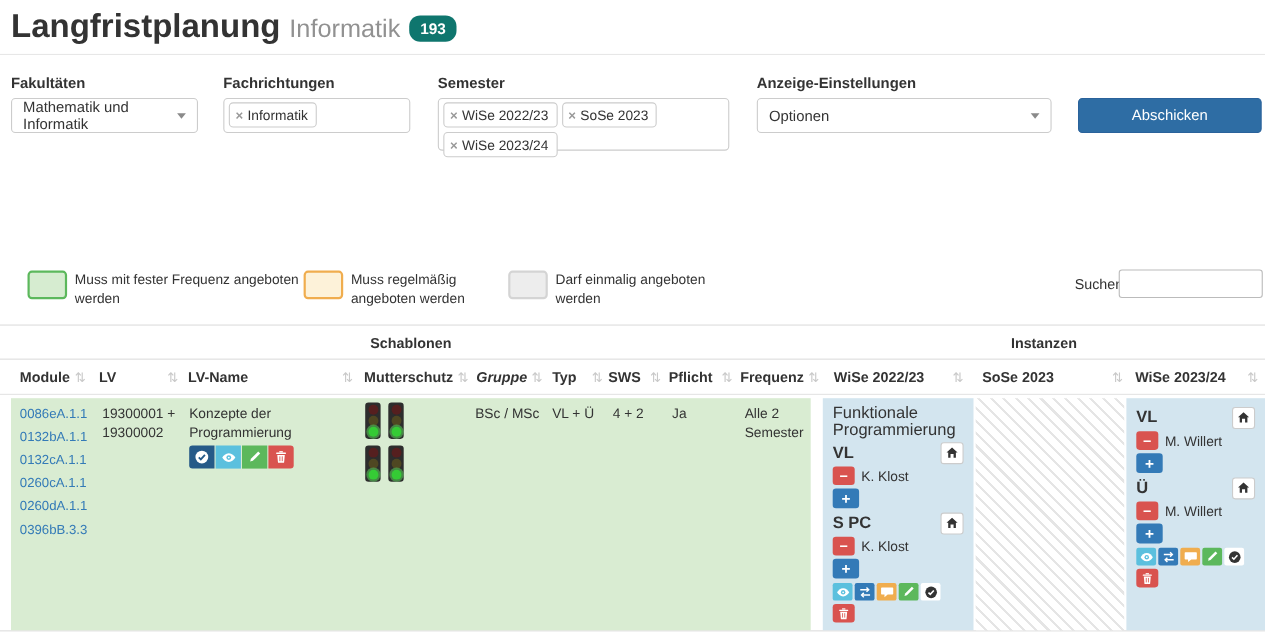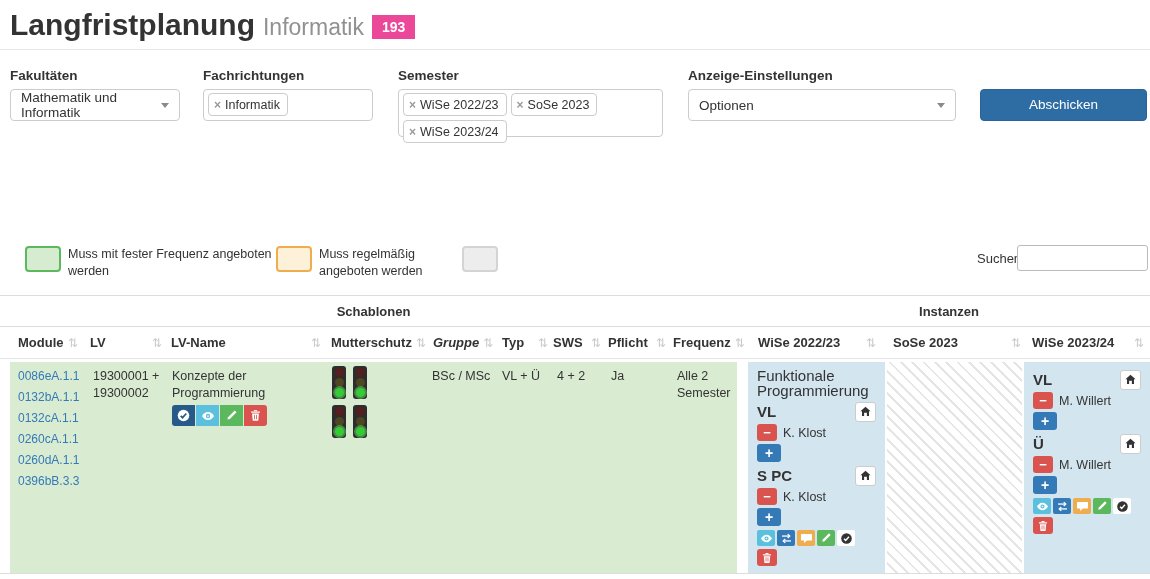--- a/index.html
+++ b/index.html
@@ -3,22 +3,22 @@
 <meta charset="utf-8">
 <style>
   html,body{margin:0;padding:0;background:#fff;}
   body{font-family:"Liberation Sans",sans-serif;color:#333;}
   .page{position:relative;width:1150px;height:579px;overflow:hidden;background:#fff;}
   .abs{position:absolute;}
 
   
   .app-title{font-size:30px;font-weight:bold;color:#333;}
   .app-sub{font-size:23px;color:#919191;margin-left:8px;}
-  .badge{display:inline-block;background:#ec4899;color:#fff;font-size:14px;font-weight:bold;
-         padding:4px 10px;border-radius:0;margin-left:8px;vertical-align:3px;}
+  .badge{display:inline-block;background:#0f766e;color:#fff;font-size:14px;font-weight:bold;
+         padding:4px 10px;border-radius:10px;margin-left:8px;vertical-align:3px;}
   .rule{border-top:1px solid #e7e7e7;}
 
   
   .flabel{font-size:13.5px;font-weight:bold;color:#333;}
   .selectbox{border:1px solid #ccc;border-radius:4px;background:#fff;height:32px;
              display:flex;align-items:center;justify-content:space-between;
              padding:0 10px;font-size:13.5px;box-sizing:border-box;cursor:pointer;}
   .caret{width:0;height:0;border-left:4px solid transparent;border-right:4px solid transparent;
          border-top:5px solid #8a8a8a;}
   .tagbox{border:1px solid #ccc;border-radius:4px;background:#fff;box-sizing:border-box;
@@ -138,20 +138,21 @@
 
   <div class="abs submit" style="left:980px;top:89px;width:167px;height:32px;">Abschicken</div>
 
   <div class="abs swatch sw-green" style="left:25px;top:246px;"></div>
   <div class="abs legtext" style="left:68px;top:246px;width:218px;">Muss mit fester Frequenz angeboten werden</div>
 
   <div class="abs swatch sw-orange" style="left:276px;top:246px;"></div>
   <div class="abs legtext" style="left:319px;top:246px;width:115px;">Muss regelmäßig angeboten werden</div>
 
   <div class="abs swatch sw-gray" style="left:462px;top:246px;"></div>
+  <div class="abs legtext" style="left:505px;top:246px;width:145px;">Darf einmalig angeboten werden</div>
 
   <div class="abs searchlabel" style="left:977px;top:251px;">Suchen</div>
   <input class="abs searchinput" style="left: 1017px; top: 245px;" value="">
 
   <div class="abs" style="left:0;top:295px;width:1150px;border-top:1px solid #ddd;"></div>
   <div class="abs" style="left:0;top:326px;width:1150px;border-top:1px solid #ddd;"></div>
   <div class="abs" style="left:0;top:358px;width:1150px;border-top:1px solid #e4e4e4;"></div>
   <div class="abs" style="left:0;top:573px;width:1150px;border-top:1px solid #ddd;"></div>
 
   <div class="abs grouphdr" style="left:10px;top:304px;width:727px;">Schablonen</div>

